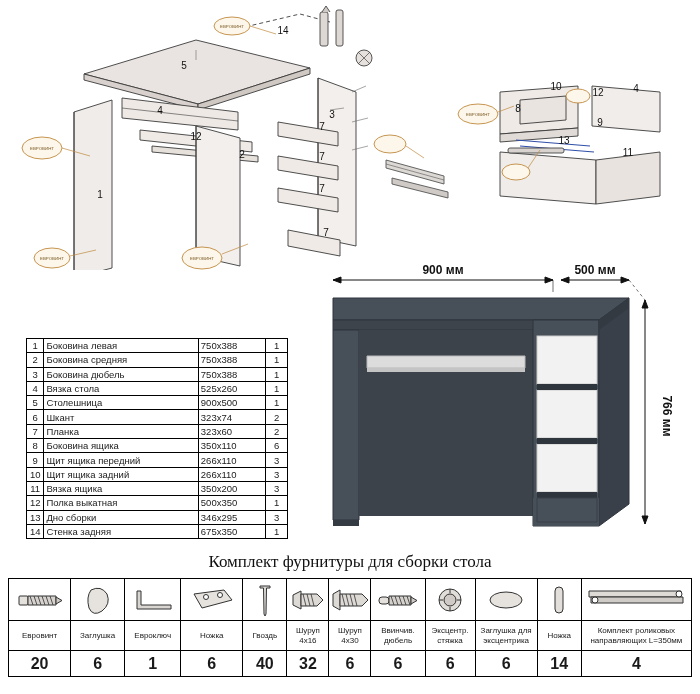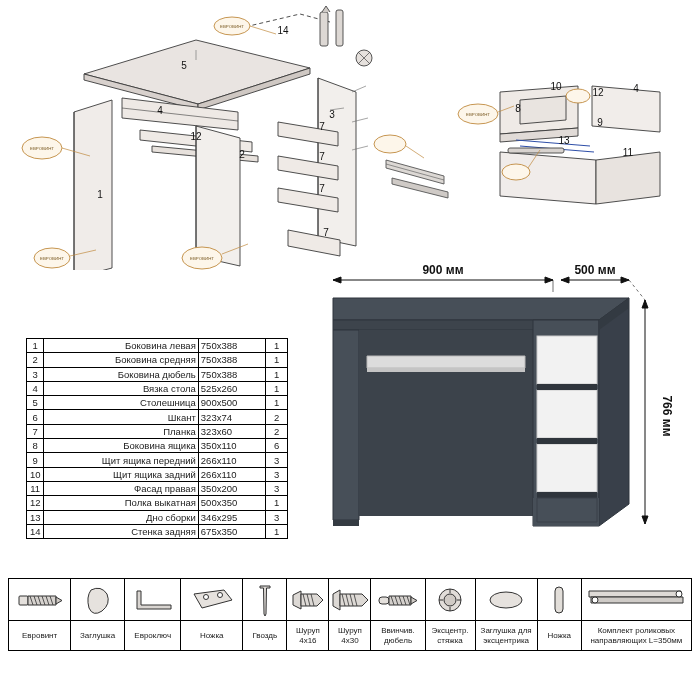--- a/index.html
+++ b/index.html
@@ -25,21 +25,21 @@
     font-size:9.5px;
   }
   #parts-table td {
     border:1px solid #000;
     padding:0px 2px;
     height:14.3px;
     line-height:13px;
     white-space:nowrap;
   }
   #parts-table td.num { width:16px; text-align:center; }
-  #parts-table td.name { width:142px; text-align:right; }
+  #parts-table td.name { width:142px; text-align:left; }
   #parts-table td.dim { width:62px; text-align:left; }
   #parts-table td.qty { width:20px; text-align:center; }
 
   
   #desk { position:absolute; left:311px; top:258px; width:390px; height:290px; }
 
   
   #kit-title {
     position:absolute; left:0; top:552px; width:700px;
     text-align:center;
@@ -242,21 +242,21 @@
           <td class="qty">3</td>
         </tr>
       <tr>
           <td class="num">10</td>
           <td class="name">Щит ящика задний</td>
           <td class="dim">266x110</td>
           <td class="qty">3</td>
         </tr>
       <tr>
           <td class="num">11</td>
-          <td class="name">Фасад правая</td>
+          <td class="name">Вязка ящика</td>
           <td class="dim">350x200</td>
           <td class="qty">3</td>
         </tr>
       <tr>
           <td class="num">12</td>
           <td class="name">Полка выкатная</td>
           <td class="dim">500x350</td>
           <td class="qty">1</td>
         </tr>
       <tr>
@@ -331,20 +331,21 @@
       <polygon points="288,62 318,40 318,50 288,72" fill="#333a42"></polygon>
 
       <g font-family="Liberation Sans, sans-serif" font-weight="700" font-size="12" fill="#111">
         <text x="132" y="16" text-anchor="middle">900 мм</text>
         <text x="284" y="16" text-anchor="middle">500 мм</text>
         <text x="352" y="158" text-anchor="middle" transform="rotate(90 352 158)">766 мм</text>
       </g>
     </svg>
   </div>
 
+  <div id="kit-title">Комплект фурнитуры для сборки стола</div>
 
   <table id="kit">
     <colgroup>
       <col style="width:62px">
         <col style="width:54px">
         <col style="width:56px">
         <col style="width:62px">
       <col style="width:44px">
         <col style="width:42px">
         <col style="width:42px">
@@ -455,16 +456,30 @@
         <td>Ножка</td>
         <td>Гвоздь</td>
         <td>Шуруп 4x16</td>
         <td>Шуруп 4x30</td>
         <td>Ввинчив. дюбель</td>
         <td>Эксцентр. стяжка</td>
         <td>Заглушка для эксцентрика</td>
         <td>Ножка</td>
         <td>Комплект роликовых направляющих L=350мм</td>
       </tr>
+      <tr class="counts">
+        <td>20</td>
+        <td>6</td>
+        <td>1</td>
+        <td>6</td>
+        <td>40</td>
+        <td>32</td>
+        <td>6</td>
+        <td>6</td>
+        <td>6</td>
+        <td>6</td>
+        <td>14</td>
+        <td>4</td>
+      </tr>
     </tbody>
   </table>
 
 </div>
 
 </body></html>

